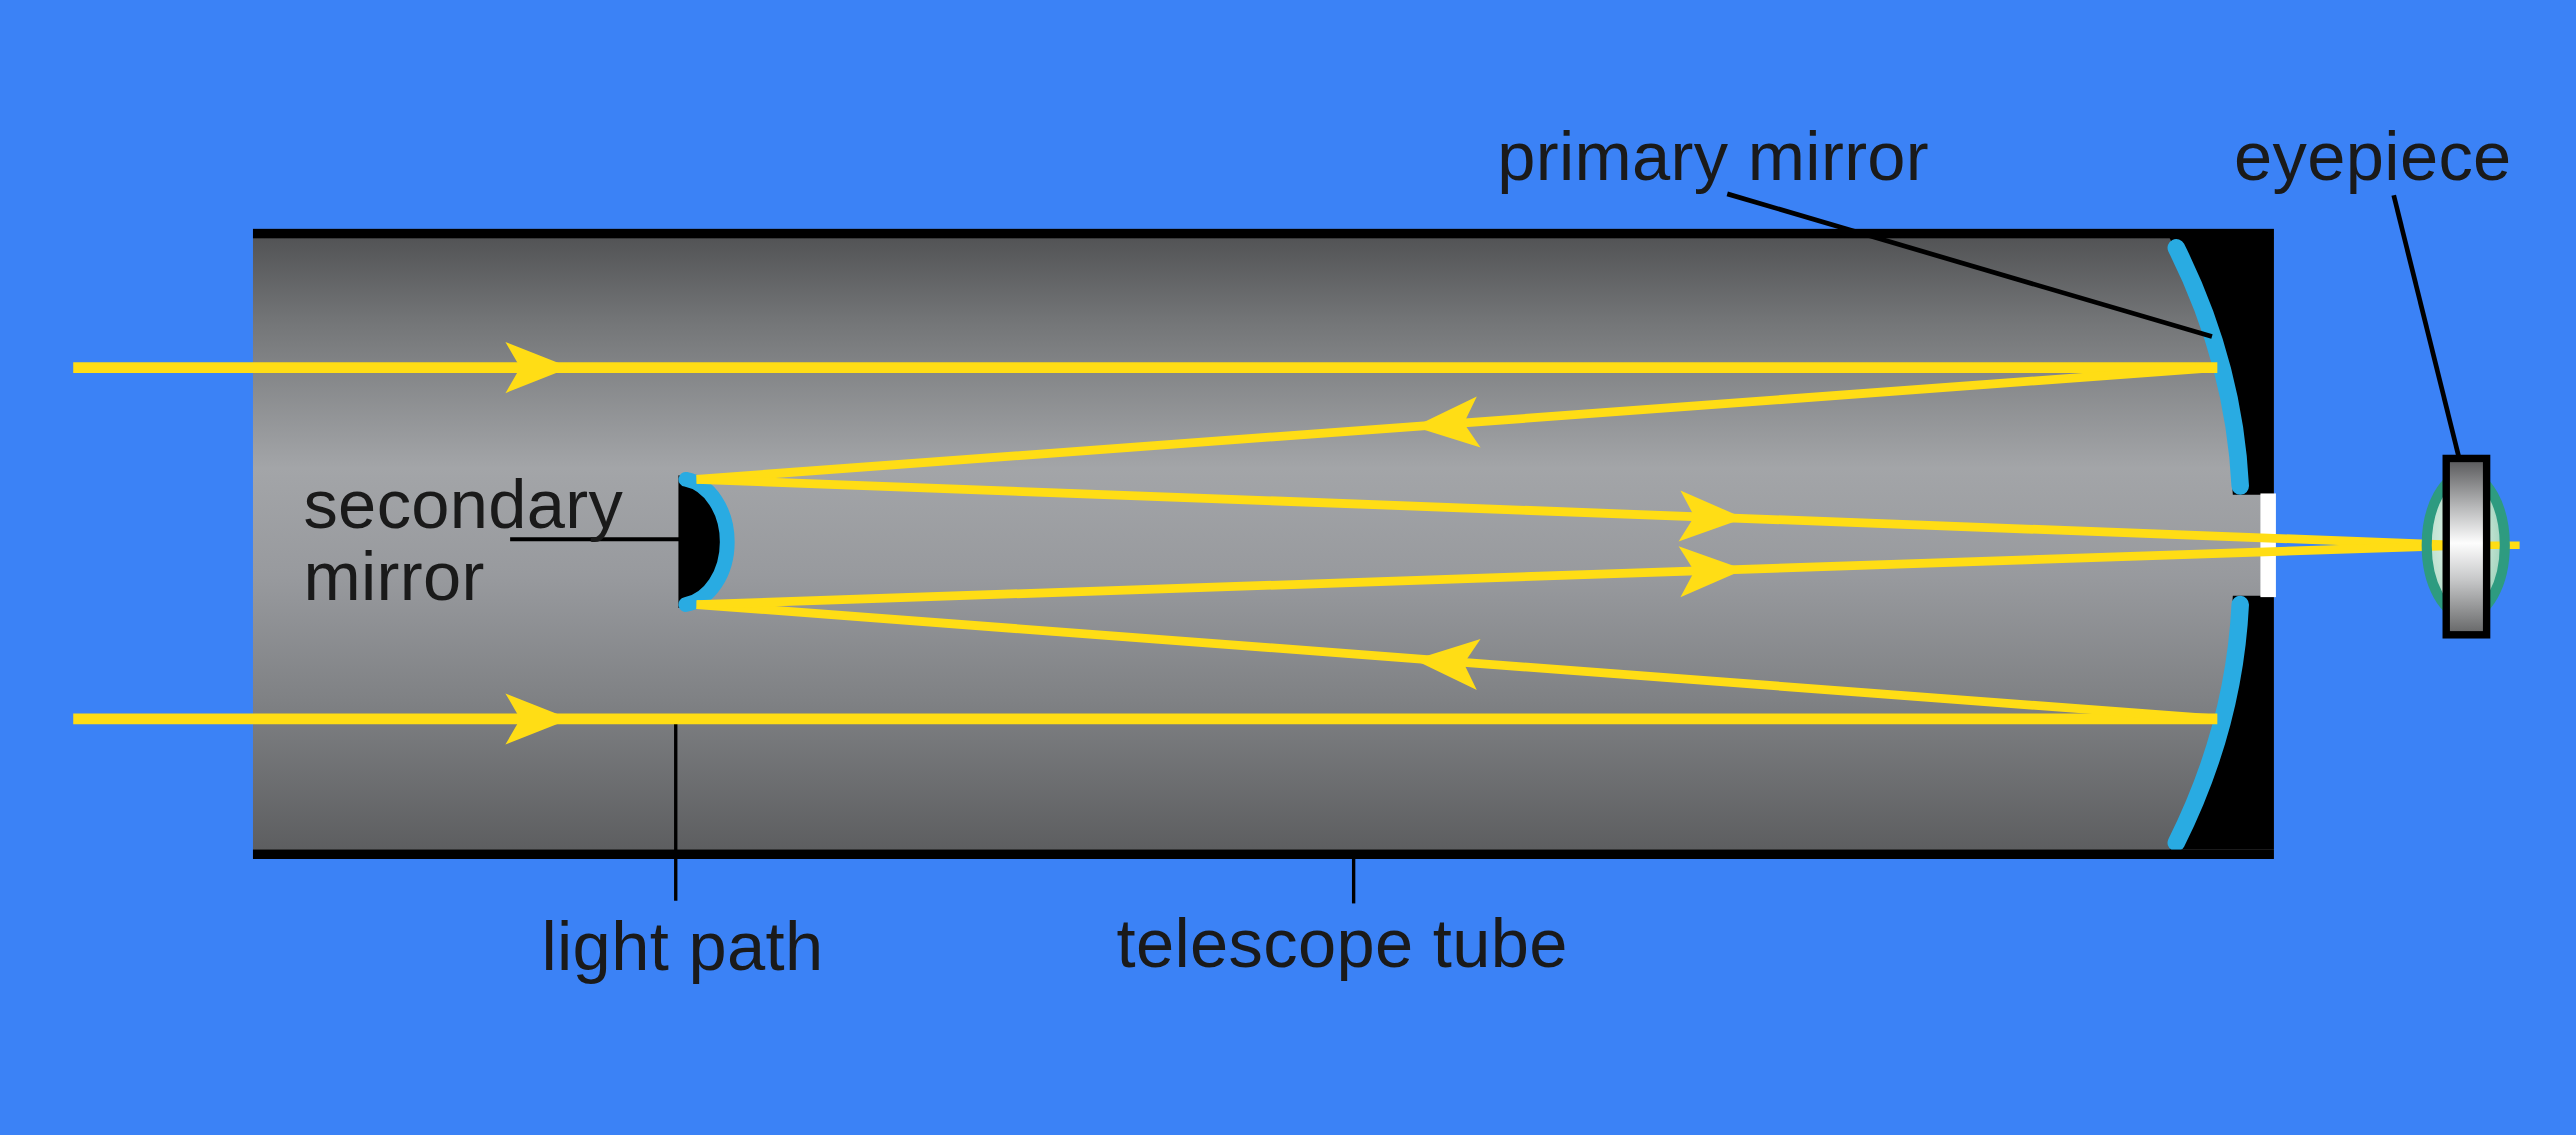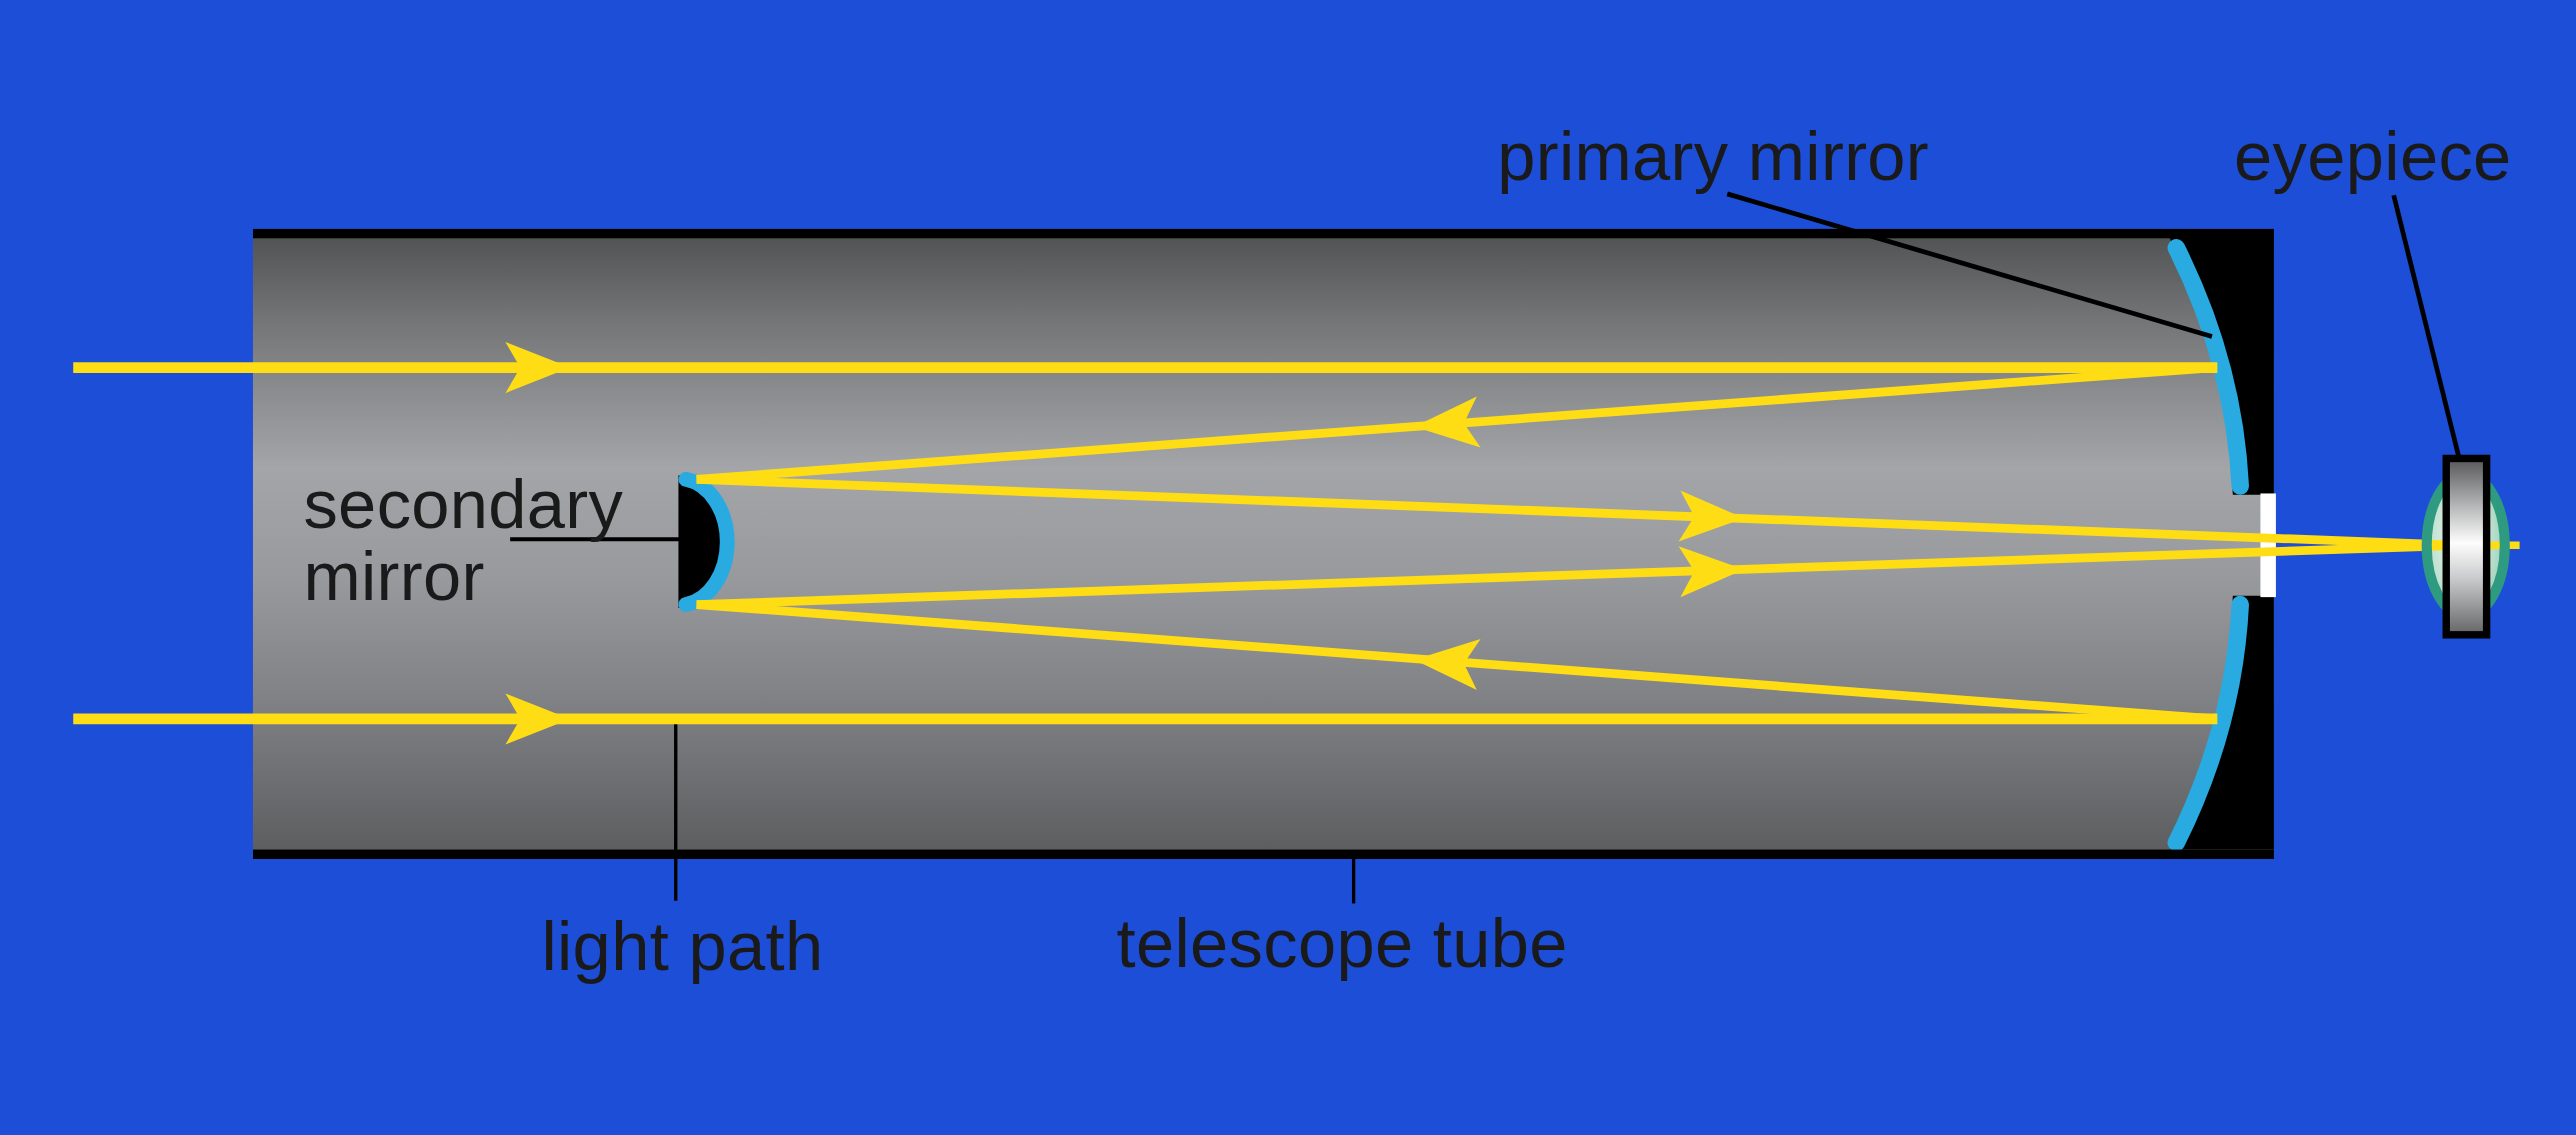--- a/index.html
+++ b/index.html
@@ -5,21 +5,21 @@
   html, body {
     margin: 0;
     padding: 0;
     background: #ffffff;
     font-family: "Liberation Sans", sans-serif;
   }
   .stage {
     position: relative;
     width: 2576px;
     height: 1135px;
-    background: #1d4ed8;
+    background: #3b82f6;
     overflow: hidden;
   }
   svg { display: block; }
   text.diagram-label {
     font-family: "Liberation Sans", "DejaVu Sans", sans-serif;
     font-size: 102px;
     font-weight: 400;
     letter-spacing: 0.5px;
   }
 </style>

